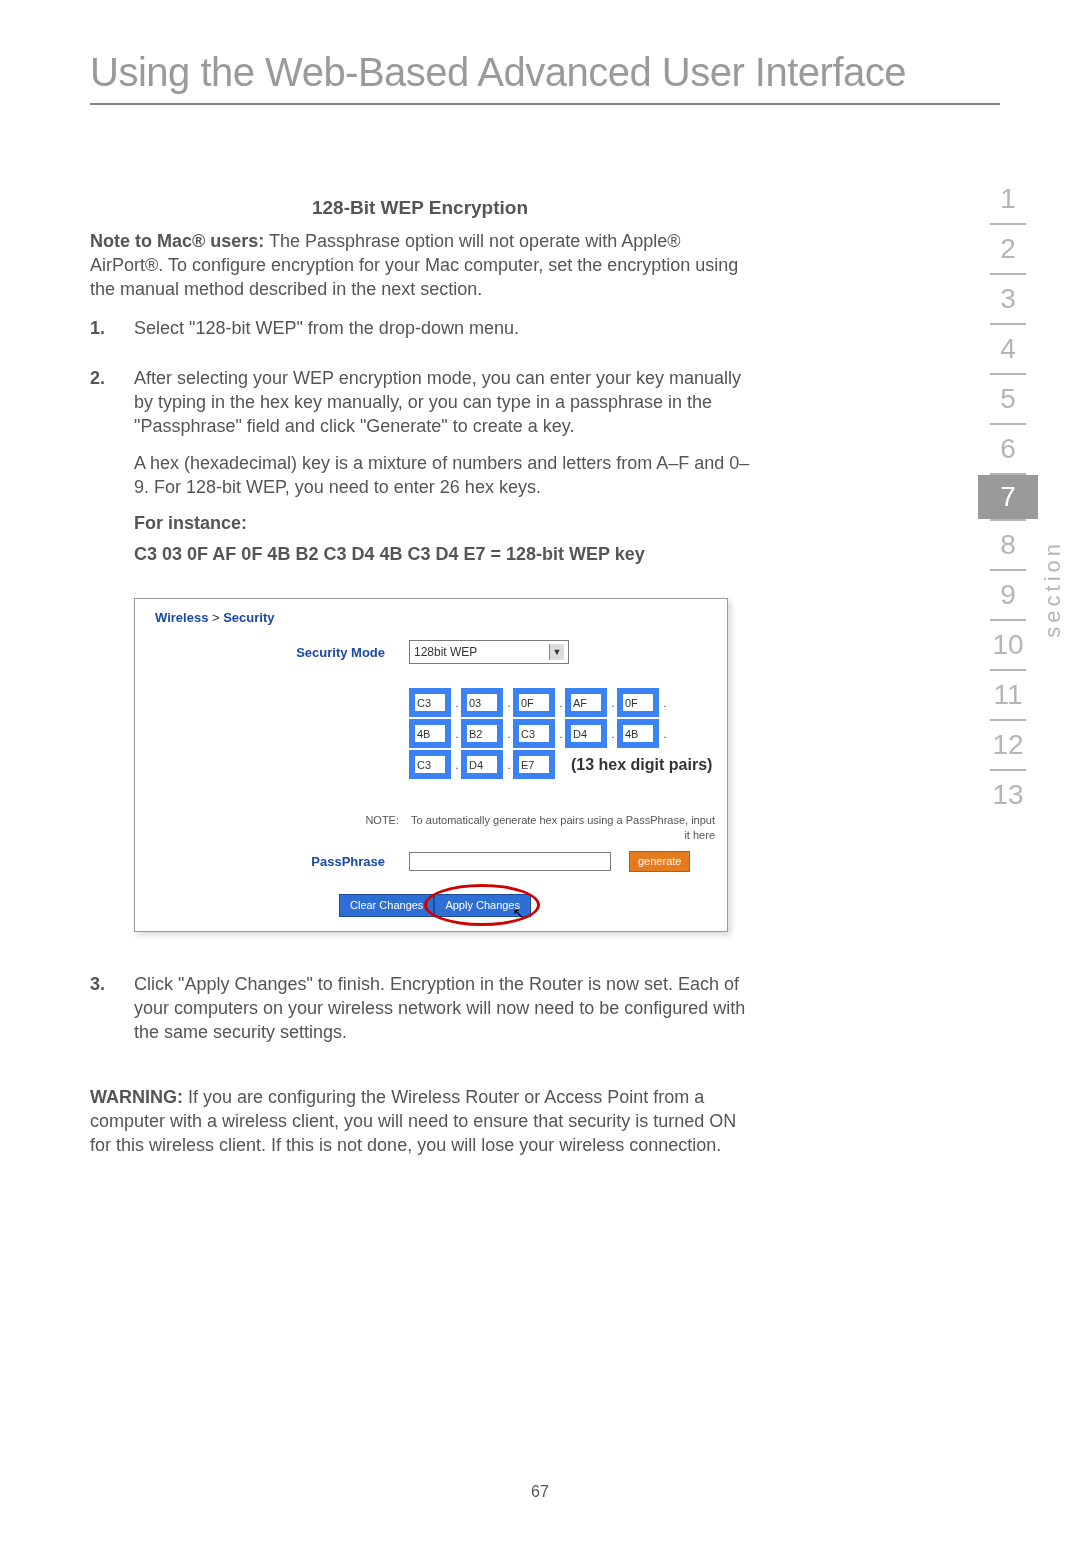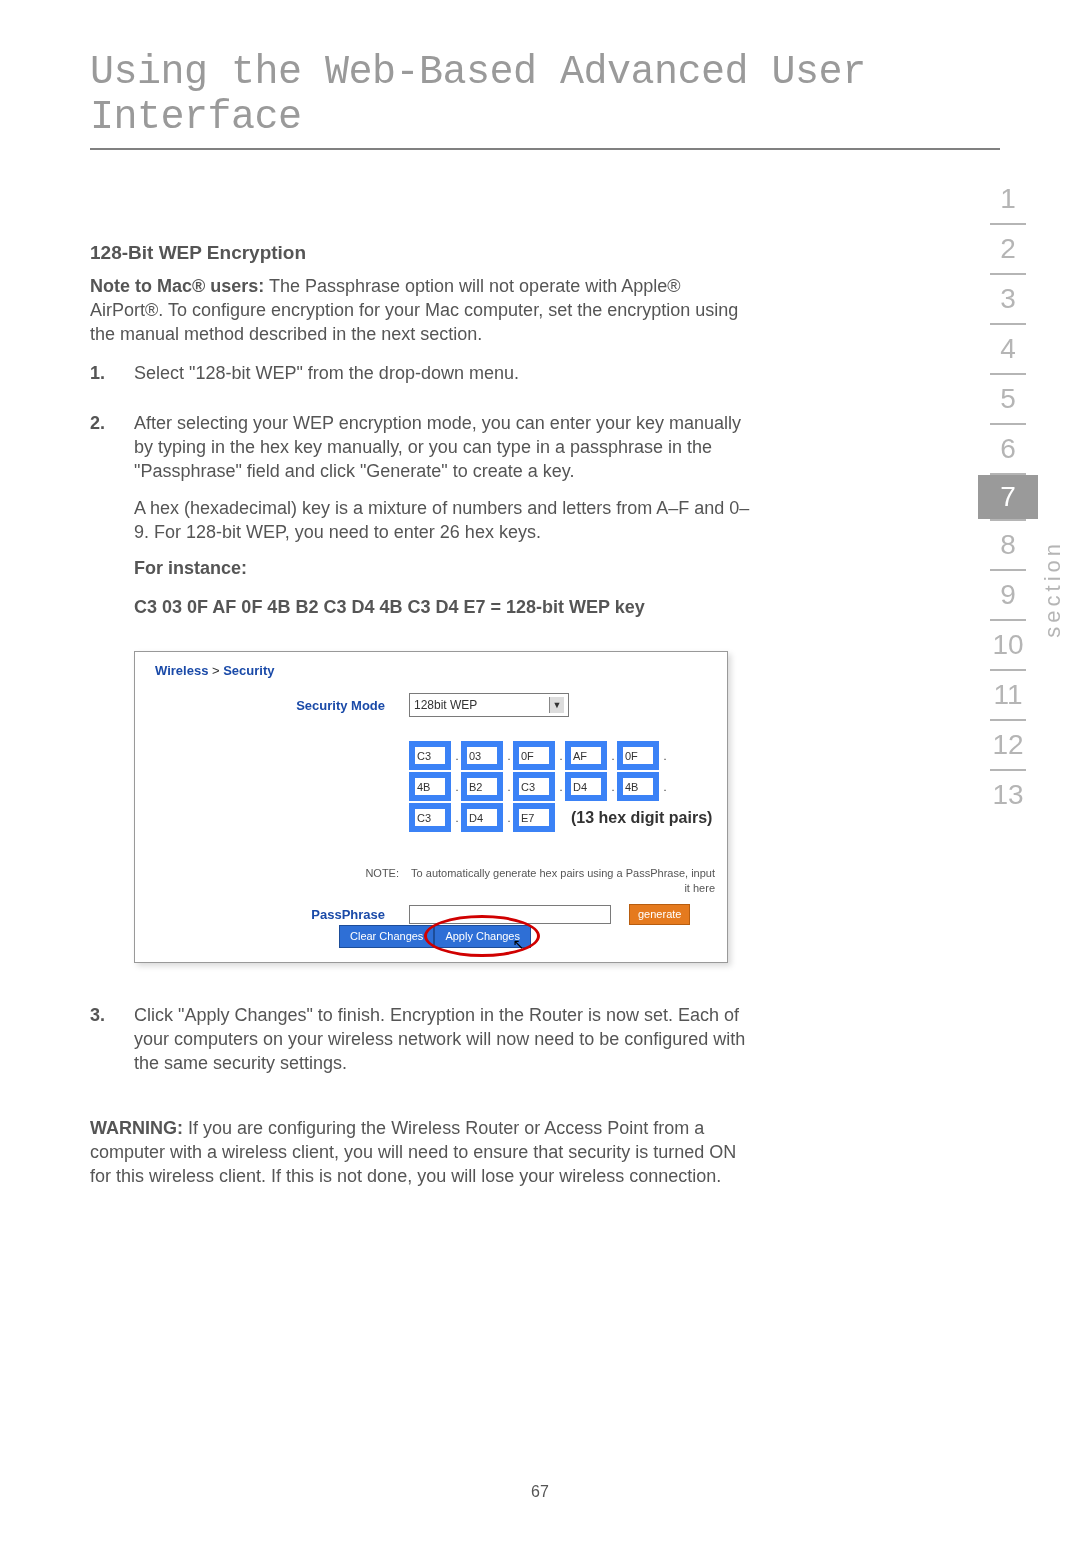--- a/index.html
+++ b/index.html
@@ -15,39 +15,39 @@
     height: 1541px;
     box-sizing: border-box;
     padding: 50px 80px 40px 90px;
   }
   .page-title {
     font-size: 40px;
     color: #9a9a9a;
     font-weight: 400;
     margin: 0 0 8px 0;
     letter-spacing: -0.5px;
-    font-family: Liberation Mono, monospace;
   }
   .title-rule {
     border: none;
     border-top: 2px solid #808080;
     margin: 0 0 90px 0;
     width: 100%;
   }
   .content {
     width: 660px;
     color: #555;
     font-size: 18px;
     line-height: 1.35;
   }
   .h2 {
     font-weight: bold;
     color: #555;
     font-size: 19px;
     margin-bottom: 8px;
+    text-align: center;
   }
   .para {
     margin-bottom: 14px;
   }
   .bold { font-weight: bold; color:#555; }
   ol.steps {
     list-style: none;
     padding: 0;
     margin: 0;
   }
@@ -159,21 +159,21 @@
     margin-left:18px;
   }
   .btn-blue {
     background:#2e6fd6;
     color:#fff;
     font-size:11px;
     padding:3px 10px;
     border:1px solid #1d4d99;
   }
   .action-row {
-    display:flex; justify-content:center; align-items:center;
+    display:flex; justify-content:center; margin-top:22px; align-items:center;
   }
   .circle-mark {
     position:absolute;
     border:3px solid #d00000;
     border-radius:50%;
     pointer-events:none;
   }
   .circle-apply { width:110px; height:36px; }
   .cursor {
     position:absolute;
@@ -247,21 +247,21 @@
         <div class="step-num">1.</div>
         <div class="step-body">
             <p>Select "128-bit WEP" from the drop-down menu.</p>
           </div>
       </li>
       <li>
         <div class="step-num">2.</div>
         <div class="step-body">
           <p>After selecting your WEP encryption mode, you can enter your key manually by typing in the hex key manually, or you can type in a passphrase in the "Passphrase" field and click "Generate" to create a key.</p>
           <p>A hex (hexadecimal) key is a mixture of numbers and letters from A–F and 0–9. For 128-bit WEP, you need to enter 26 hex keys.</p>
-          <p class="for-instance" style="margin-bottom:14px;">For instance:</p>
+          <p class="for-instance" style="margin-bottom:6px;">For instance:</p>
           <p class="for-instance">C3 03 0F AF 0F 4B B2 C3 D4 4B C3 D4 E7 = 128-bit WEP key</p>
         </div>
       </li>
     </ol>
 
     <div class="shot-wrap">
       <div class="router-shot">
         <div class="bc">
           <span>Wireless</span><span class="sep"> &gt; </span><span>Security</span>
         </div>

